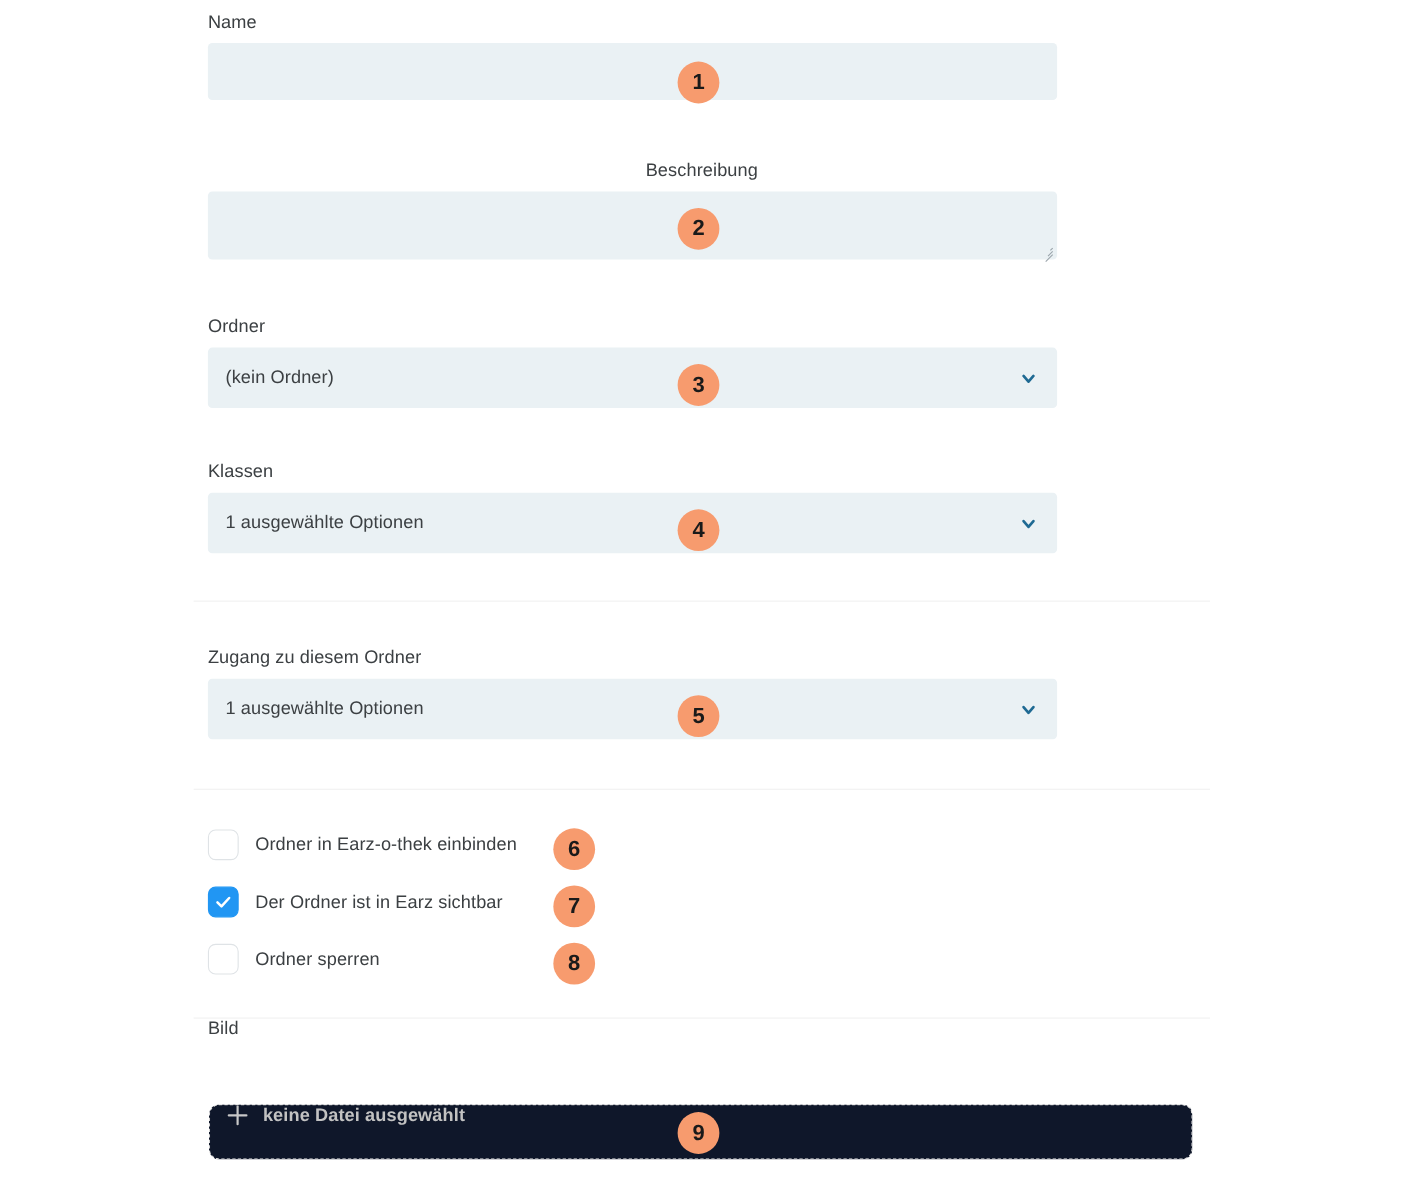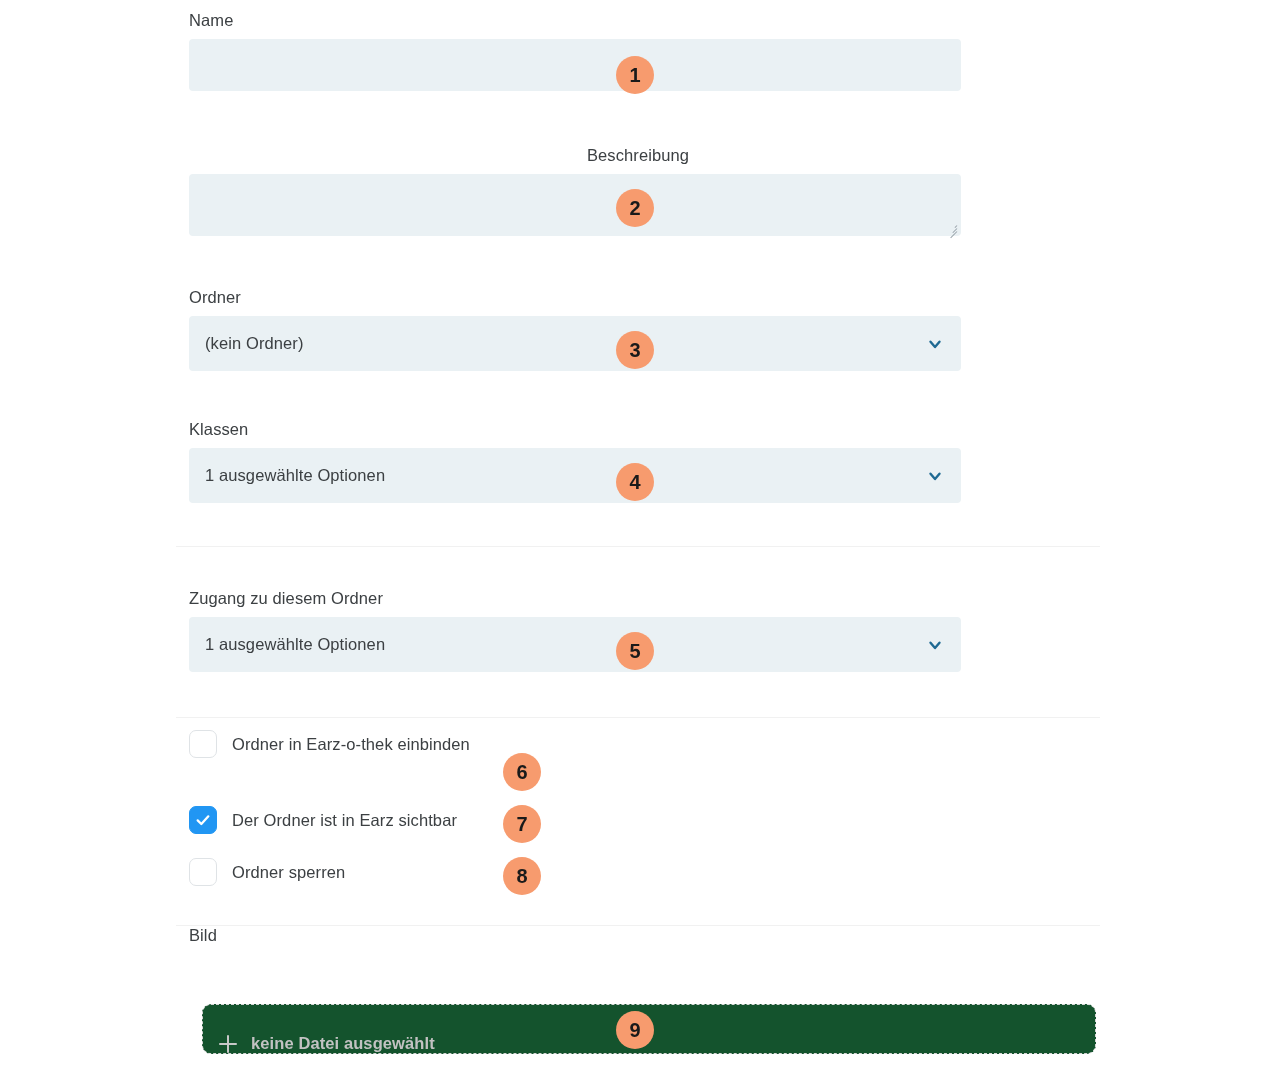--- a/index.html
+++ b/index.html
@@ -136,28 +136,28 @@
     margin-left: 15px;
     font-size: 16.5px;
     color: #3c4043;
     letter-spacing: 0.1px;
     white-space: nowrap;
   }
 
   
   .upload-box {
     position: absolute;
-    left: 202px;
+    left: 190px;
     width: 894px;
     height: 50px;
     border: 1.5px dashed #d6d6d6;
     border-radius: 9px;
     display: flex;
-    align-items: flex-end;
-    background: #14532d;
+    align-items: flex-start;
+    background: #0f172a;
   }
   .plus-icon {
     margin-left: 16px;
     width: 18px;
     height: 18px;
     position: relative;
     flex: 0 0 auto;
   }
   .plus-icon::before,
   .plus-icon::after {
@@ -252,21 +252,21 @@
       <span class="chevron">
         <svg width="18" height="18" viewBox="0 0 24 24" fill="none" stroke="#1f6a93" stroke-width="3.2" stroke-linecap="round" stroke-linejoin="round">
           <polyline points="6 9 12 16 18 9"></polyline>
         </svg>
       </span>
     </div>
   </div>
 
   <div class="divider" style="top:717px;"></div>
 
-  <div class="check-row" style="top:730px;">
+  <div class="check-row" style="top:754px;">
     <span class="checkbox"></span>
     <span class="check-label">Ordner in Earz-o-thek einbinden</span>
   </div>
 
   <div class="check-row" style="top:806px;">
     <span class="checkbox checked">
       <svg width="16" height="16" viewBox="0 0 24 24" fill="none" stroke="#ffffff" stroke-width="3.4" stroke-linecap="round" stroke-linejoin="round">
         <polyline points="4 12.5 9.5 18 20 6.5"></polyline>
       </svg>
     </span>

